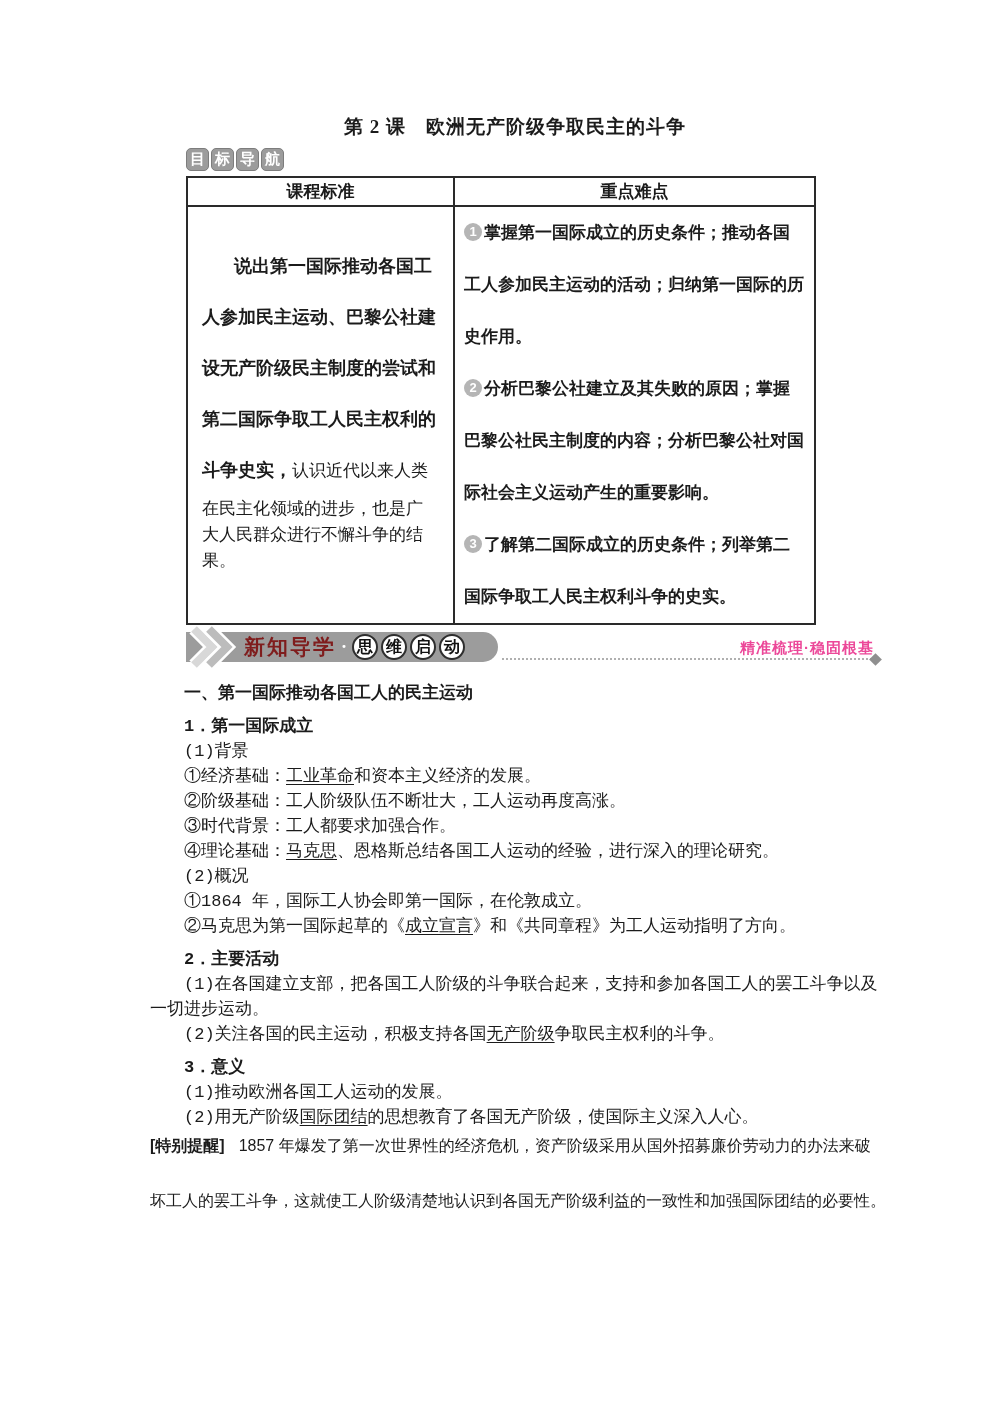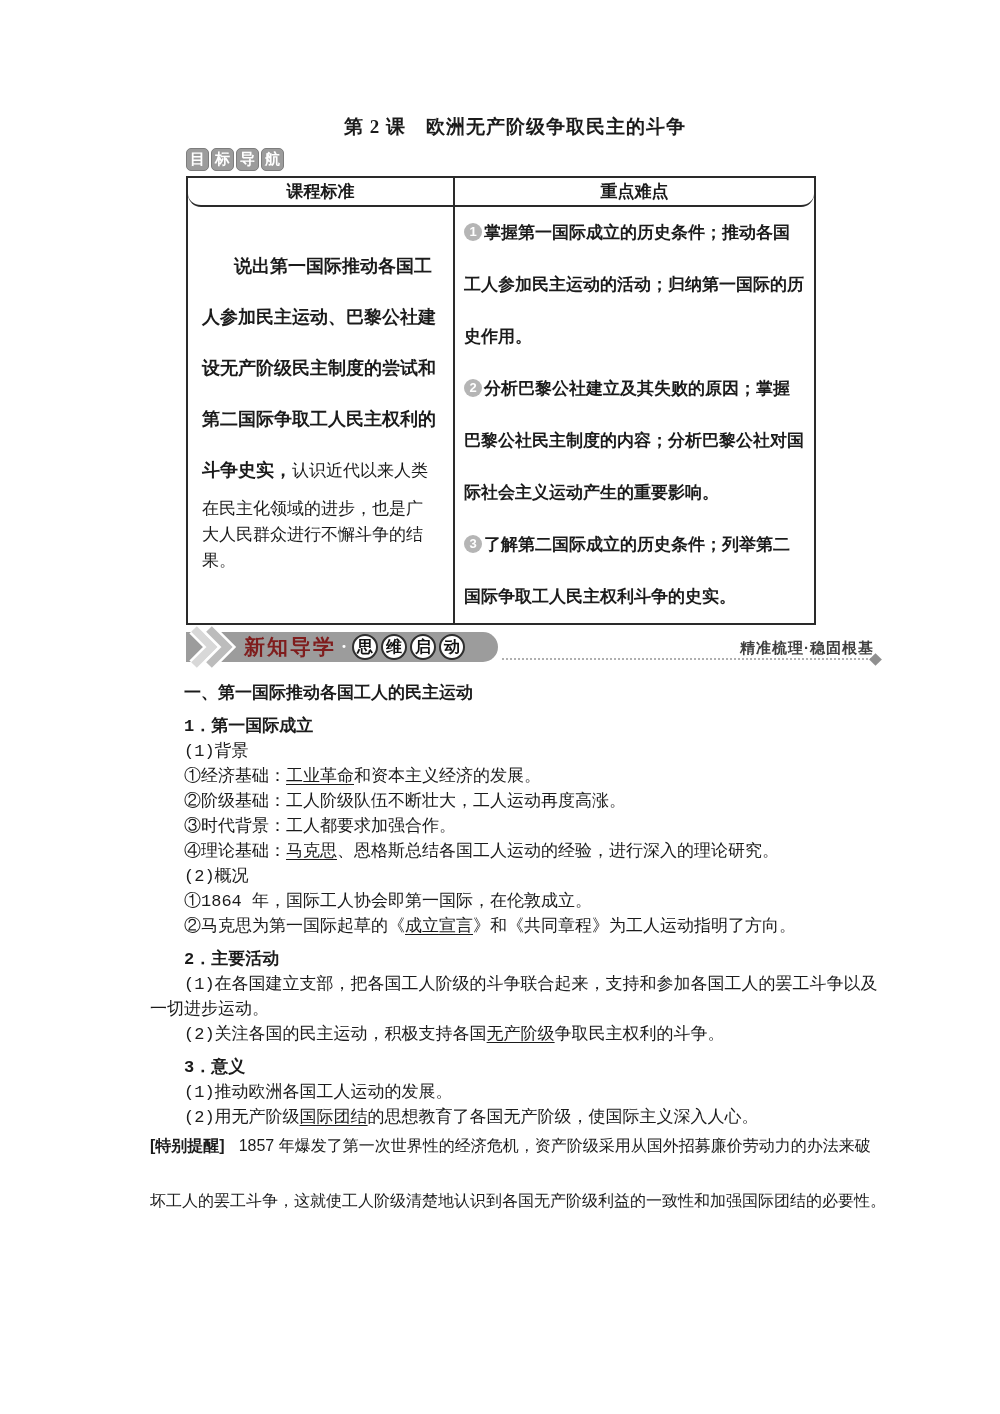--- a/index.html
+++ b/index.html
@@ -30,21 +30,21 @@
     color:#ffffff; font-family:"Liberation Sans", sans-serif;
     font-weight:bold; font-size:15px;
     display:flex; align-items:center; justify-content:center;
   }
 
   
   .info-table {
     position:absolute; left:186px; top:176px; width:630px; height:449px;
     border:2px solid #2a2a2a; box-sizing:border-box; background:#fff;
   }
-  .t-hdr { display:grid; grid-template-columns:267px 1fr; border-bottom:2px solid #2a2a2a;border-radius:13px; }
+  .t-hdr { display:grid; grid-template-columns:267px 1fr; border-bottom:2px solid #2a2a2a; }
   .t-hdr div {
     text-align:center; font-family:"Liberation Sans", sans-serif;
     font-weight:bold; font-size:17px; line-height:27px; height:27px;
   }
   .t-hdr div:first-child { border-right:2px solid #2a2a2a; }
   .t-body { display:grid; grid-template-columns:267px 1fr; height:calc(100% - 29px); }
   .cell-left {
     border-right:2px solid #2a2a2a;
     padding:34px 16px 12px 14px; box-sizing:border-box;
   }
@@ -84,21 +84,21 @@
   .circles { display:flex; gap:3px; }
   .circles .circ {
     width:26px; height:26px; box-sizing:border-box; border-radius:50%;
     background:#ffffff; border:2px solid #2e2e2e;
     color:#111; font-family:"Liberation Sans", sans-serif; font-weight:bold; font-size:16px;
     display:flex; align-items:center; justify-content:center;
   }
   .slogan {
     position:absolute; right:6px; top:7px;
     font-family:"Liberation Sans", sans-serif; font-weight:bold;
-    font-size:15px; color:#404040; letter-spacing:1px; white-space:nowrap;
+    font-size:15px; color:#ec4899; letter-spacing:1px; white-space:nowrap;
   }
   .dotline {
     position:absolute; left:316px; right:8px; top:26px; height:0;
     border-top:2px dotted #b0b0b0;
   }
   .diamond {
     position:absolute; right:0; top:23px; width:9px; height:9px;
     background:var(--diamond-gray, #8f8f8f); transform:rotate(45deg);
   }
 

